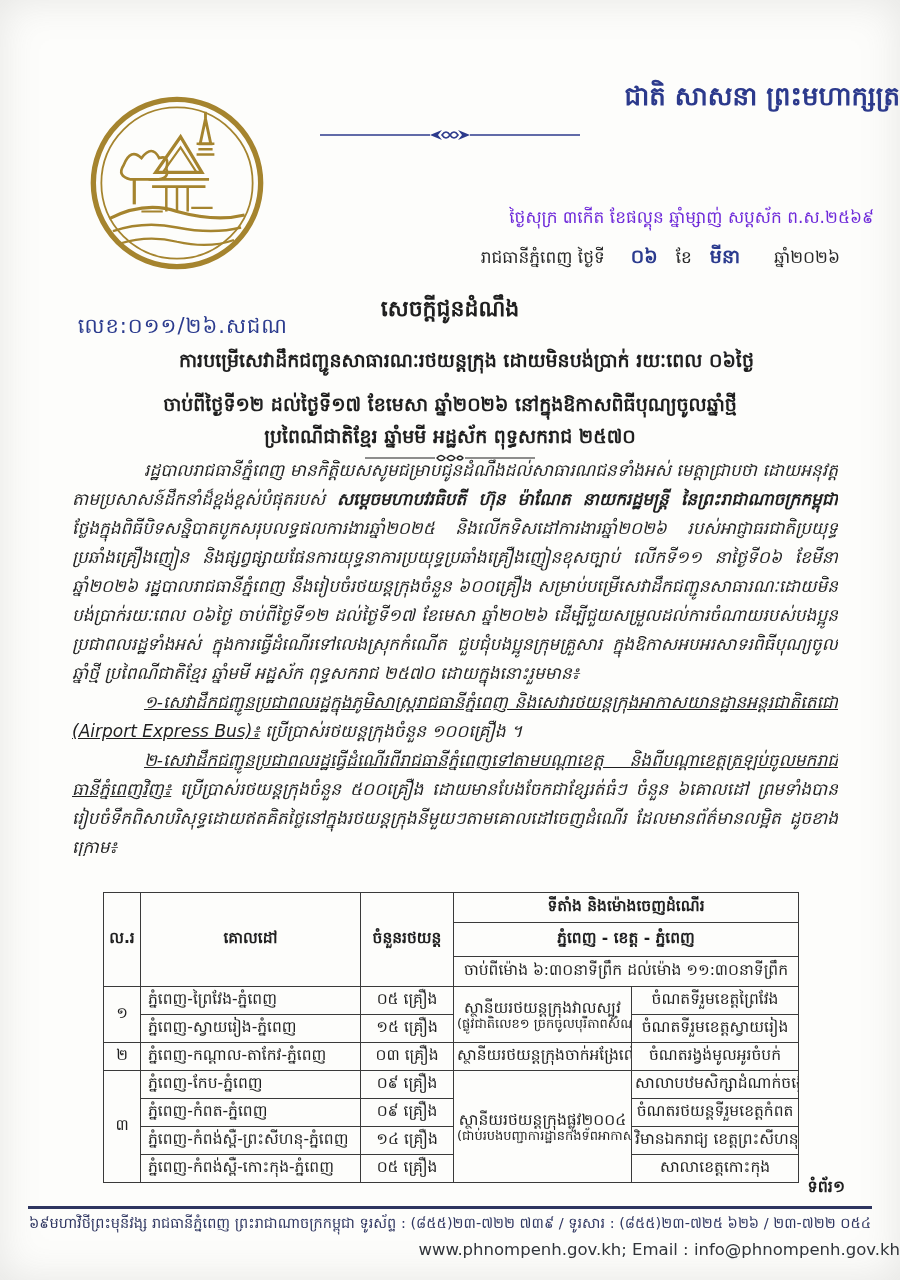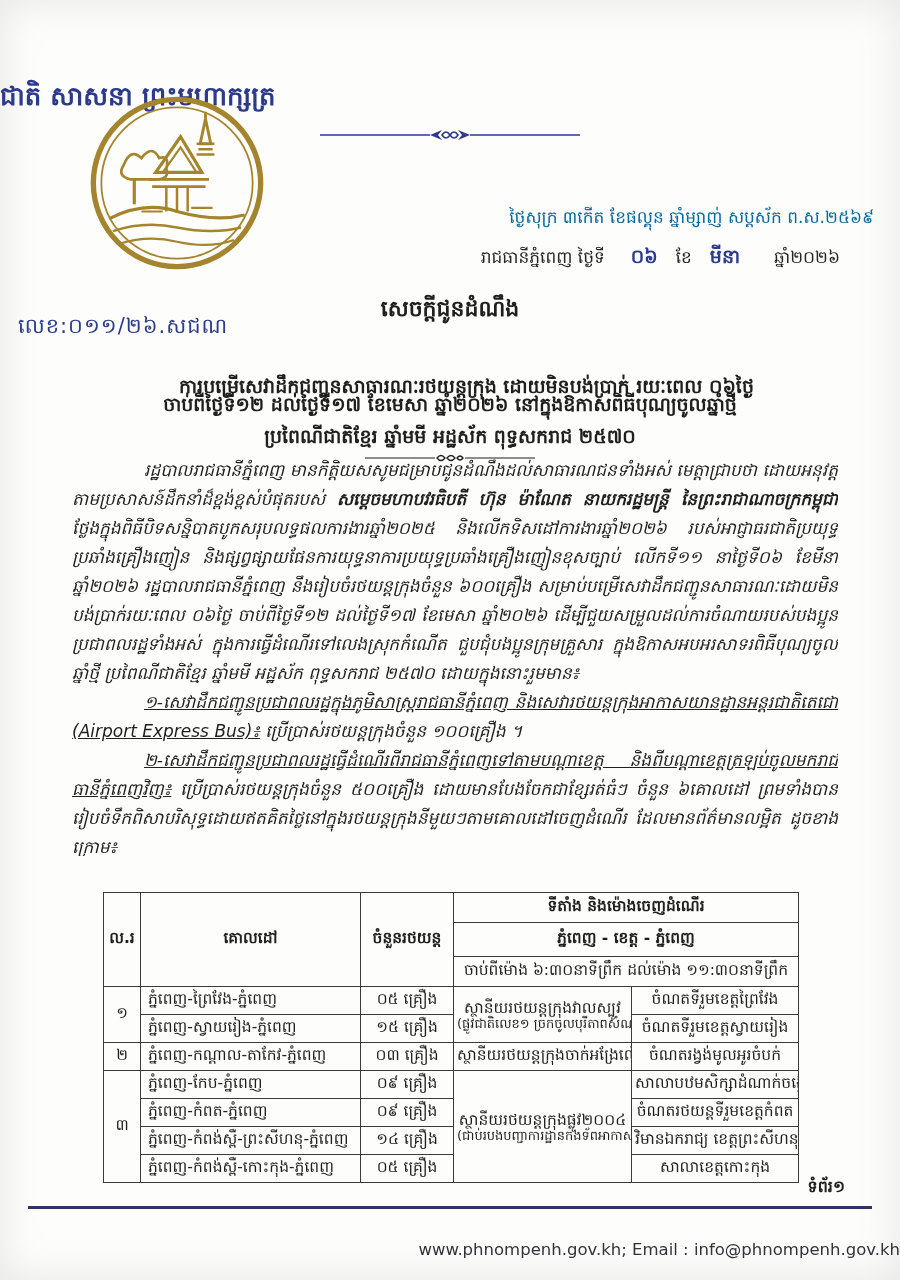--- a/index.html
+++ b/index.html
@@ -8,46 +8,46 @@
     background:#fdfdfb;overflow:hidden;
     font-family:"DejaVu Sans","Liberation Sans",sans-serif;
     color:#1f1f1f;
     box-shadow:inset 0 0 40px rgba(120,120,120,.18);
   }
   .goldline{stroke:#a5842e;fill:none;}
 
   
   .kingdom{position:absolute;top:34px;left:0;right:0;text-align:center;
     font-size:28px;font-weight:700;color:#2c3a8c;white-space:nowrap;}
-  .motto{position:absolute;top:80px;left:0;right:0;text-align:left;
+  .motto{position:absolute;top:80px;left:0;right:0;text-align:right;
     font-size:26px;font-weight:700;color:#2c3a8c;white-space:nowrap;}
   .flourish1{position:absolute;top:126px;left:0;right:0;display:flex;justify-content:center;}
   .flourish2{position:absolute;top:452px;left:0;right:0;display:flex;justify-content:center;}
 
   
   .seal{position:absolute;left:88px;top:94px;width:178px;height:178px;}
   .org-name{position:absolute;left:18px;top:274px;width:270px;text-align:center;
     font-size:23px;font-weight:700;color:#2c3a8c;white-space:nowrap;overflow:hidden;}
-  .ref-no{position:absolute;left:18px;top:312px;width:270px;text-align:left;
+  .ref-no{position:absolute;left:18px;top:312px;width:270px;text-align:right;
     font-size:21px;color:#2b3b8e;letter-spacing:1px;white-space:nowrap;overflow:hidden;}
   .lunar-date{position:absolute;right:26px;top:206px;text-align:center;
-    font-size:17px;color:#0369a1;white-space:nowrap;}
+    font-size:17px;color:#6d28d9;white-space:nowrap;}
   .place-date{position:absolute;right:60px;top:244px;text-align:right;
     font-size:17px;color:#262626;white-space:nowrap;}
   .place-date .hand{color:#2b3b8e;font-weight:700;font-size:19px;}
   .place-date .gap1{display:inline-block;width:26px;}
   .place-date .gap2{display:inline-block;width:18px;}
   .place-date .gap3{display:inline-block;width:34px;}
 
   
   .t-head{position:absolute;top:295px;left:0;right:0;text-align:center;
     font-size:22px;font-weight:700;white-space:nowrap;}
   .t-sub{position:absolute;top:327px;left:0;right:0;text-align:center;
     font-size:20px;font-weight:700;white-space:nowrap;}
-  .t-l1{position:absolute;top:374px;left:0;right:0;text-align:center;
+  .t-l1{position:absolute;top:348px;left:0;right:0;text-align:center;
     font-size:19px;font-weight:700;white-space:nowrap;padding-left:33px;}
   .t-l2{position:absolute;top:392px;left:0;right:0;text-align:center;
     font-size:19px;font-weight:700;white-space:nowrap;}
   .t-l3{position:absolute;top:424px;left:0;right:0;text-align:center;
     font-size:19px;font-weight:700;white-space:nowrap;}
 
   
   .body-text{position:absolute;left:72px;top:456px;width:766px;height:400px;
     font-size:17px;line-height:29px;text-align:justify;overflow:hidden;font-style:italic;}
   .body-text p{margin:0;text-indent:72px;}
@@ -211,15 +211,16 @@
         <td class="dest">ភ្នំពេញ-កំពង់ស្ពឺ-កោះកុង-ភ្នំពេញ</td>
         <td>០៥ គ្រឿង</td>
         <td>សាលាខេត្តកោះកុង</td>
       </tr>
     </tbody>
       </table>
   </div>
 
   <div class="page-no">ទំព័រ១</div>
   <div class="footer-rule"></div>
+  <div class="footer-address">៦៩មហាវិថីព្រះមុនីវង្ស រាជធានីភ្នំពេញ ព្រះរាជាណាចក្រកម្ពុជា ទូរស័ព្ទ : (៨៥៥)២៣-៧២២ ៧៣៩ / ទូរសារ : (៨៥៥)២៣-៧២៥ ៦២៦ / ២៣-៧២២ ០៥៤</div>
   <div class="footer-contact">www.phnompenh.gov.kh; Email : info@phnompenh.gov.kh</div>
 
 </div>
 
 </body></html>

